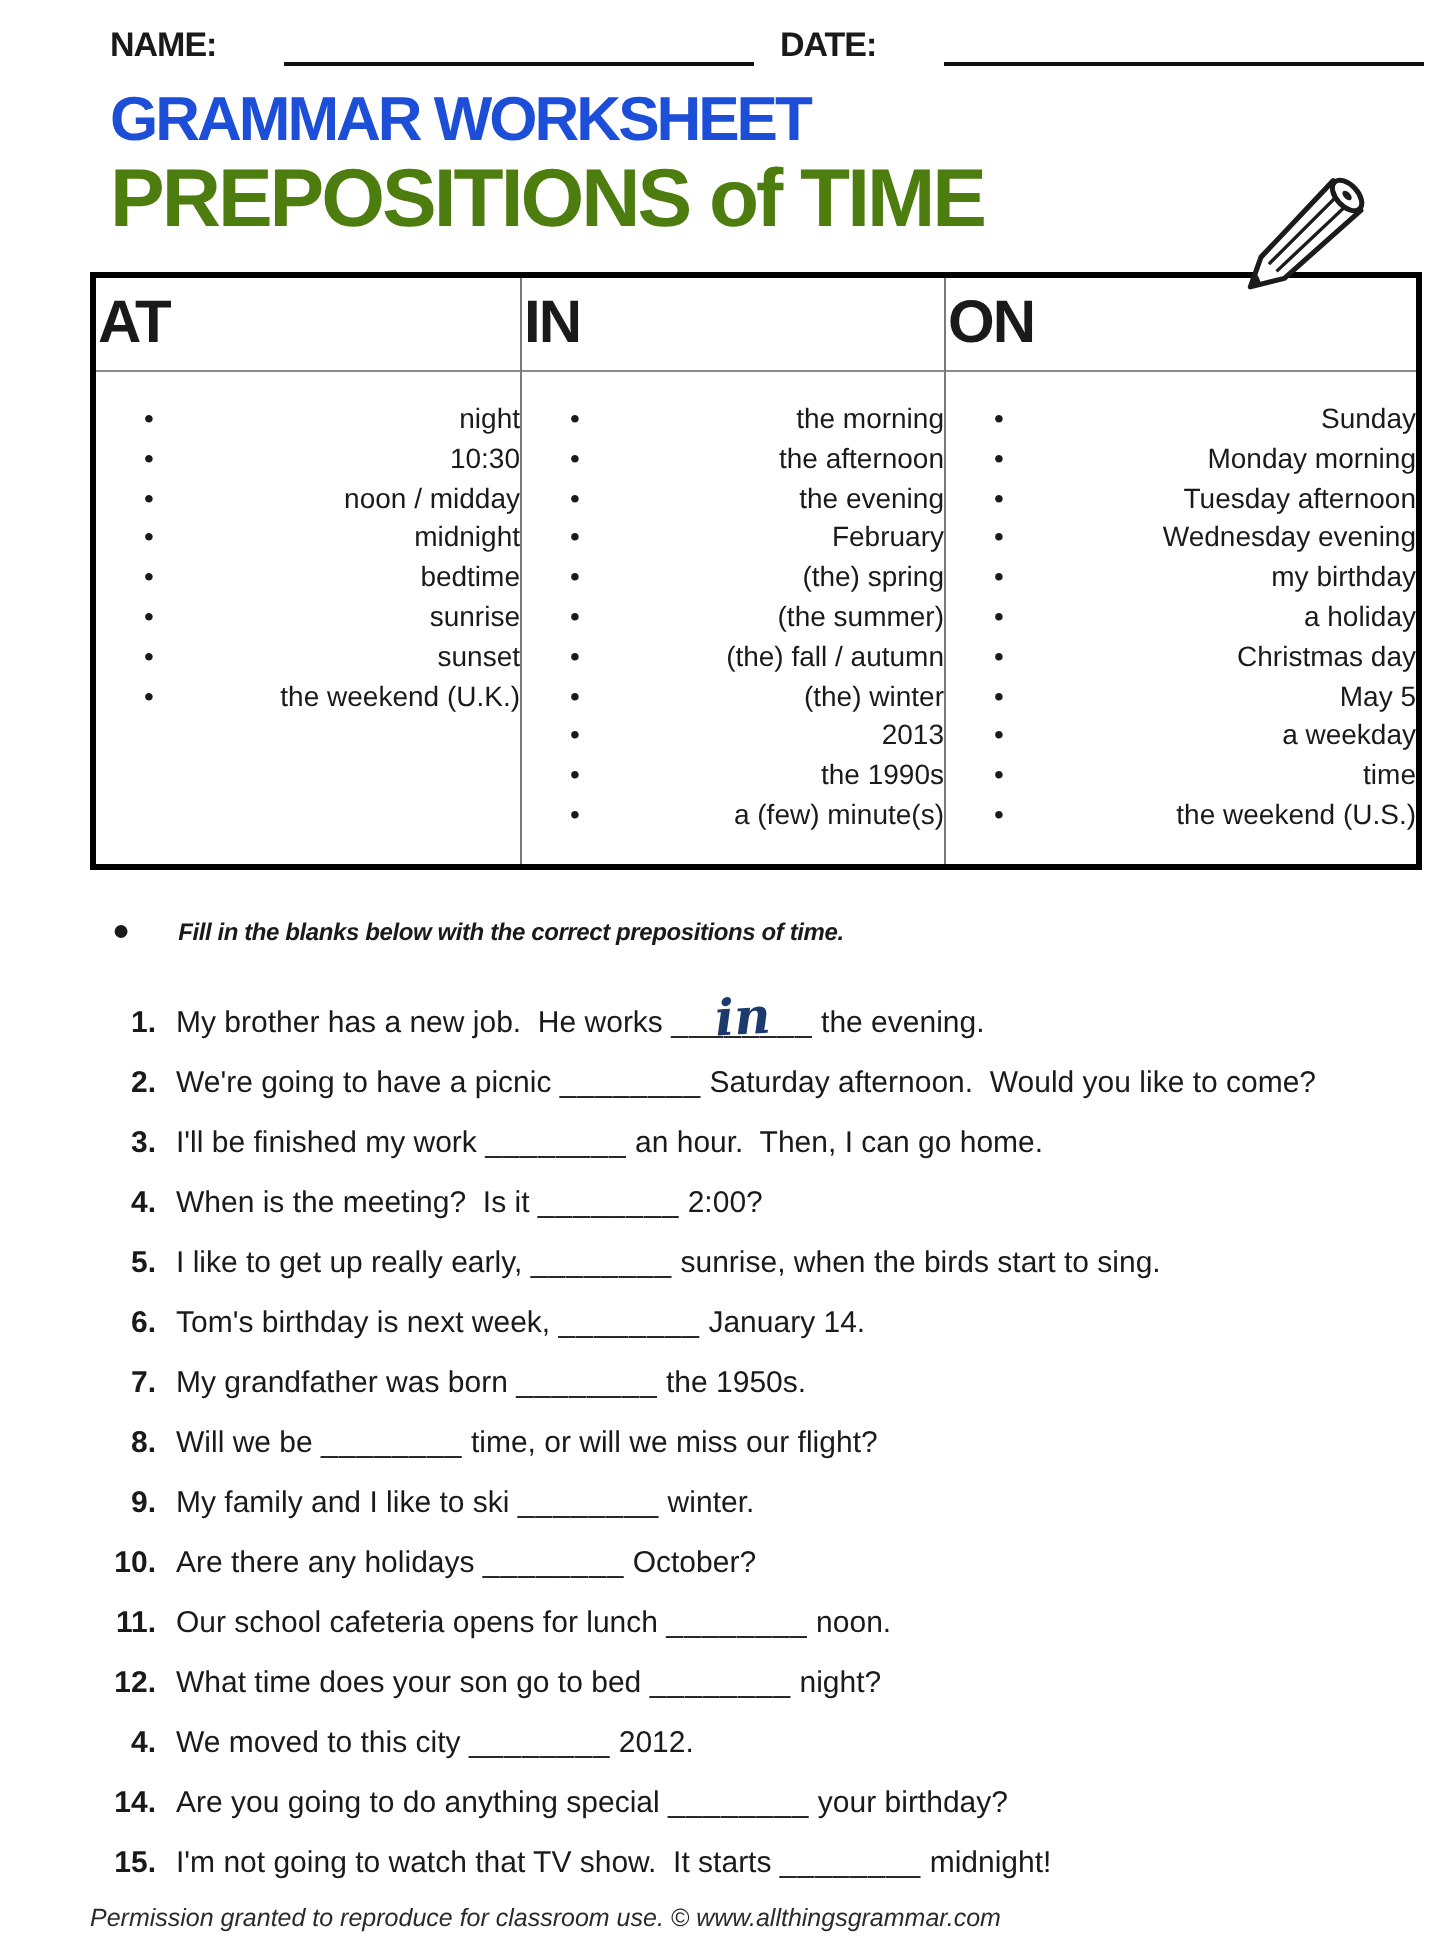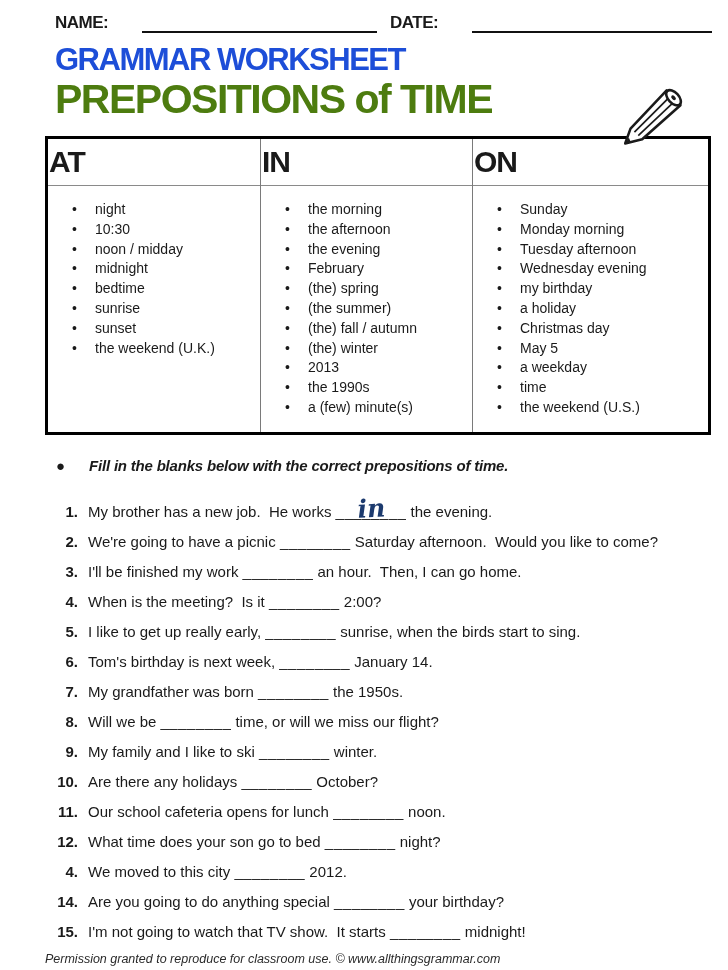--- a/index.html
+++ b/index.html
@@ -38,28 +38,28 @@
   }
   .prep-col { display:flex; flex-direction:column; }
   .prep-col.c0 { width:213px; border-right:1px solid #7a7a7a; }
   .prep-col.c1 { width:212px; border-right:1px solid #7a7a7a; }
   .prep-col.c2 { flex:1; }
   .prep-col-header {
     height:47px; border-bottom:1px solid #8a8a8a;
     font-size:30px; font-weight:bold; letter-spacing:-1px;
     padding-left:1px; display:flex; align-items:center;
   }
-  .prep-list { list-style:none; margin:14px 0 14px 0; padding-left:47px; font-size:14px; line-height:19.8px; }
+  .prep-list { list-style:none; margin:14px 0 14px 0; padding-left:47px; font-size:14px; line-height:19.8px;text-align:right; }
   .prep-list li { position:relative; }
   .prep-list li::before { content:"•"; position:absolute; left:-23px; font-size:14px; }
 
   
   .instruction { display:flex; margin:21px 0 0 56px; align-items:baseline; }
   .instr-bullet { font-size:15px; line-height:20px; }
-  .instr-text { margin-left:24px; font-weight:bold; font-style:italic; font-size:15px; line-height:20px; letter-spacing:-0.2px; }
+  .instr-text { margin-left:24px; font-weight:bold; font-style:italic; font-size:12px; line-height:20px; letter-spacing:-0.2px; }
 
   
   .questions { margin-top:16px; }
   .q-row { display:flex; height:30px; align-items:flex-end; }
   .q-num { width:78px; text-align:right; font-weight:bold; font-size:15px; line-height:21px; flex:none; }
   .q-text { margin-left:10px; font-size:15px; line-height:21px; white-space:pre-wrap; }
   .q-seg { white-space:pre-wrap; }
   .blank-seg { white-space:pre; letter-spacing:0.5px; }
   .blank-wrap { position:relative; display:inline-block; }
   .hand-answer {

